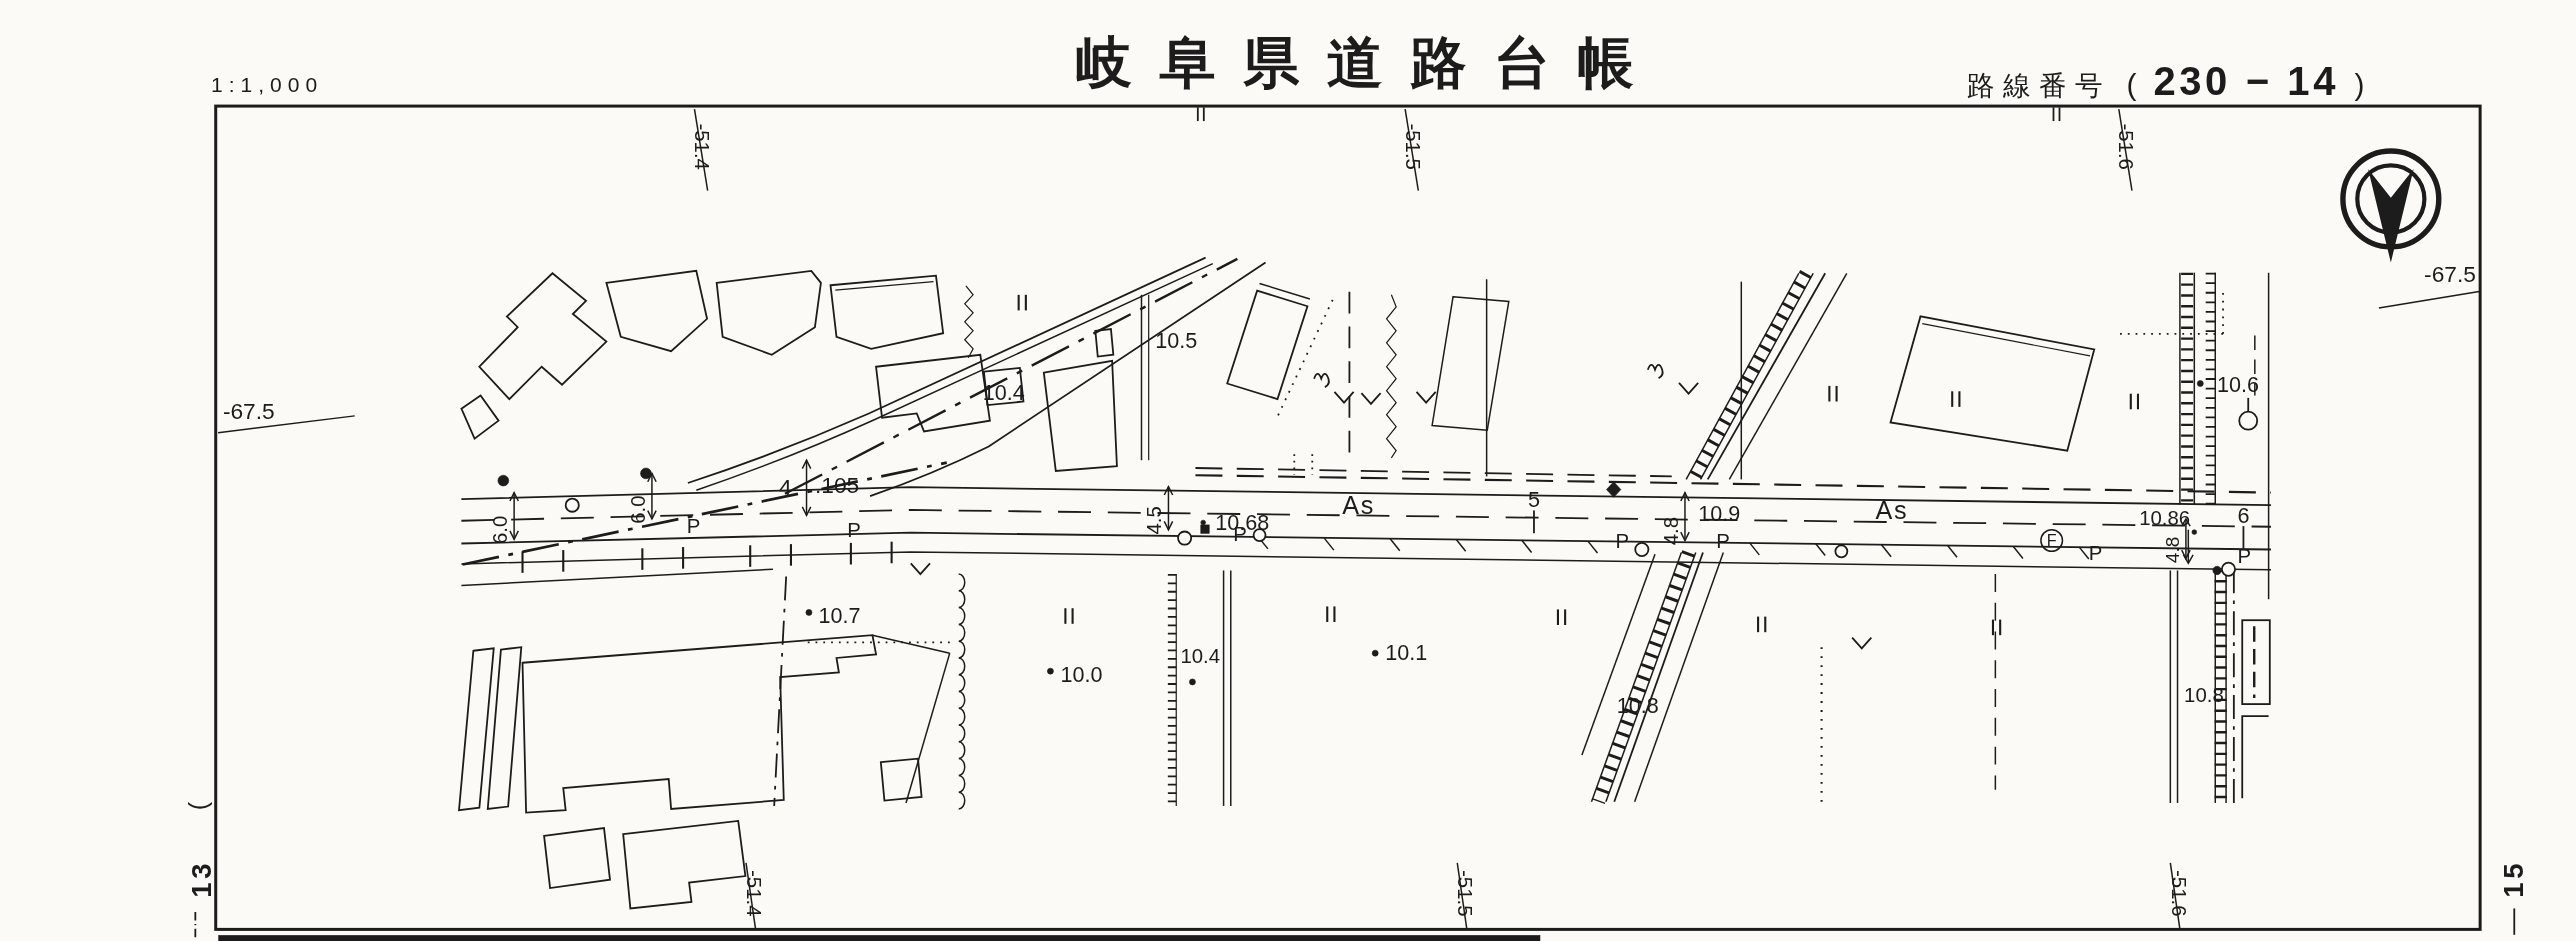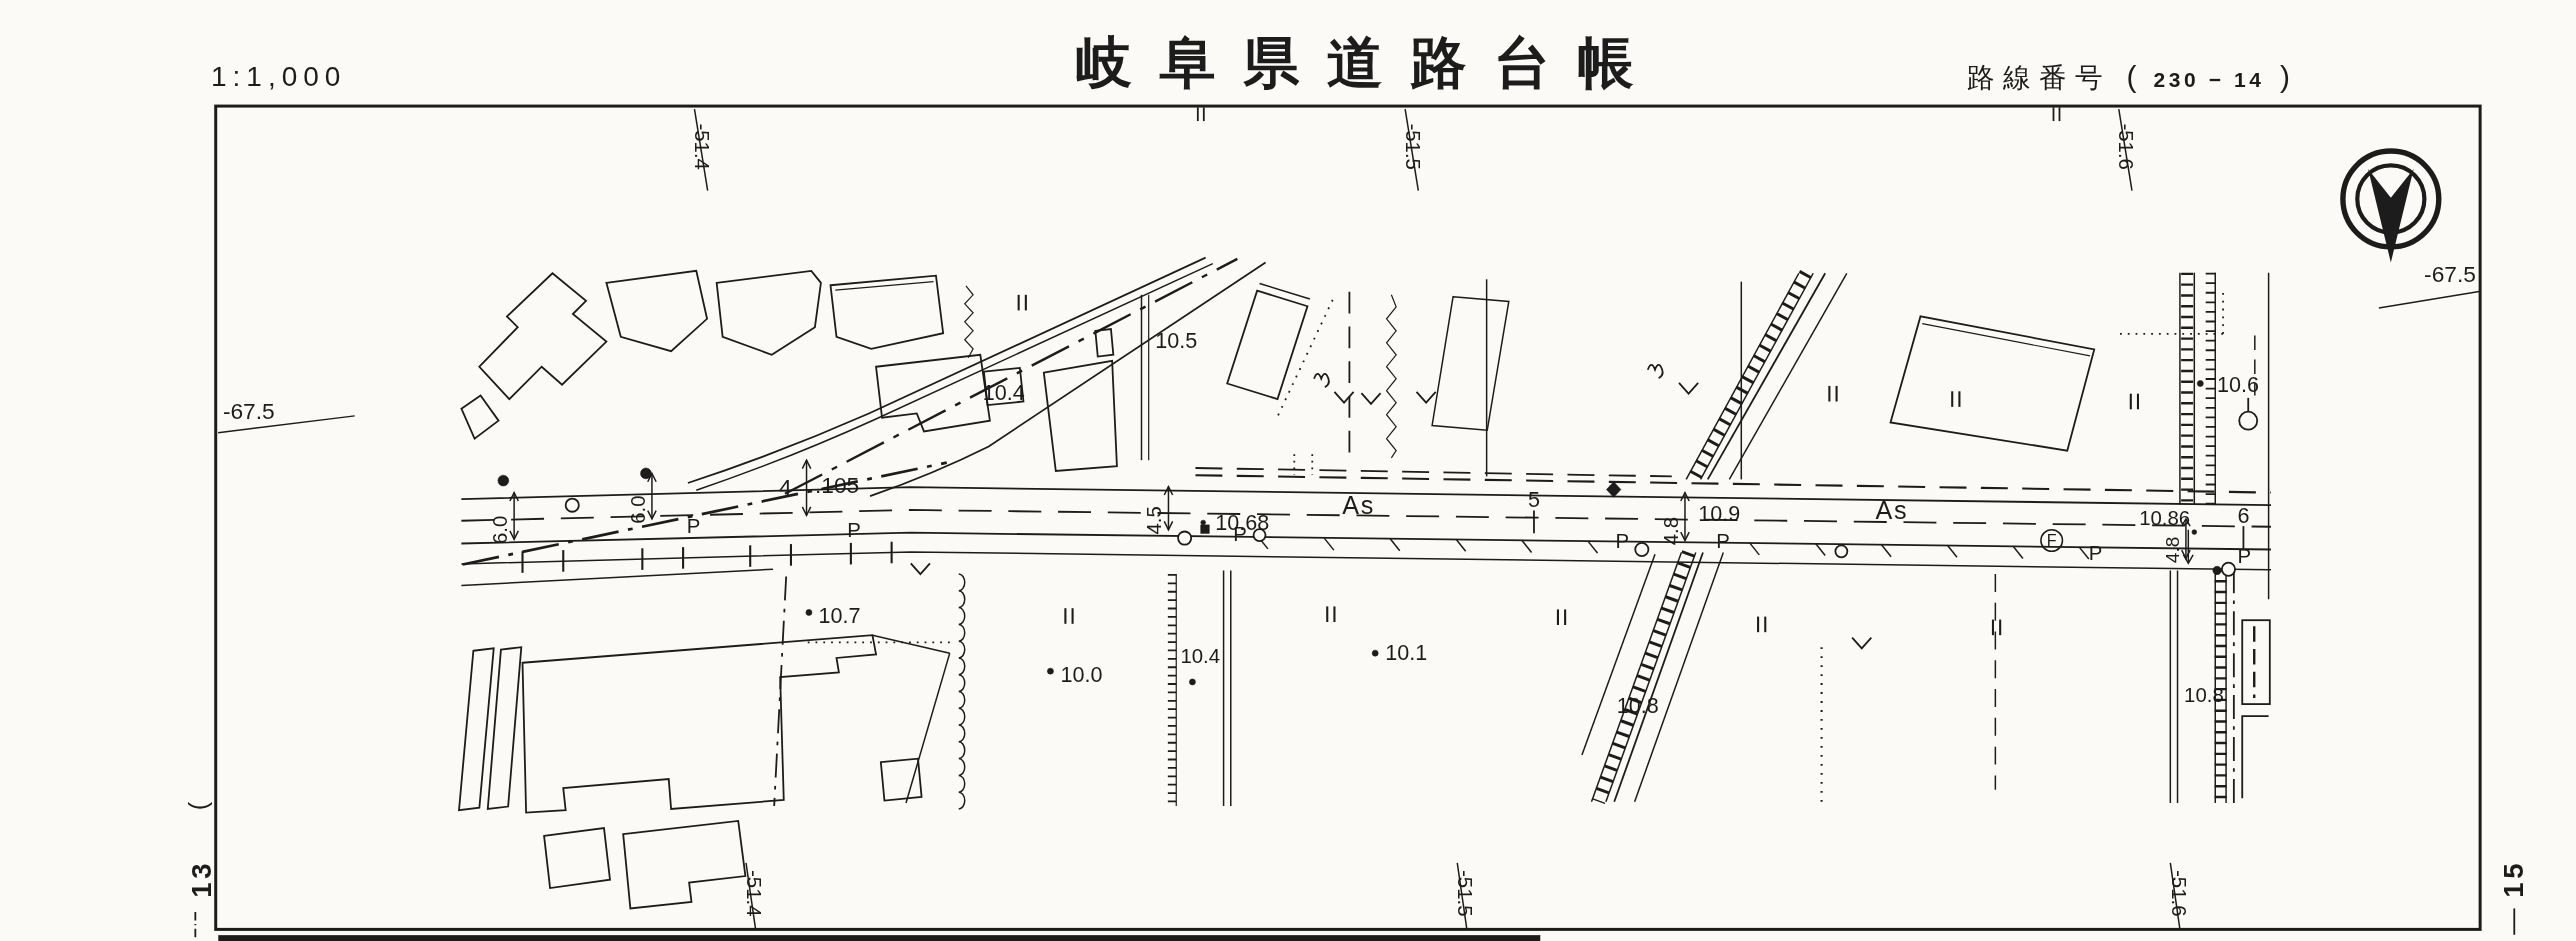--- a/index.html
+++ b/index.html
@@ -3,26 +3,26 @@
 <meta charset="utf-8">
 <style>
   html,body{margin:0;padding:0;}
   body{
     width:2576px;height:942px;position:relative;overflow:hidden;
     background:#fbfaf6;
     font-family:"Liberation Sans", sans-serif;
     color:#1c1c1c;
   }
   .hdr{position:absolute;white-space:nowrap;}
-  #scale-note{left:211px;top:61px;font-size:28px;letter-spacing:6px;}
+  #scale-note{left:211px;top:73px;font-size:21px;letter-spacing:6px;}
   #sheet-title{left:1076px;top:26px;font-size:56px;font-weight:bold;letter-spacing:27.6px;}
   #route-block{left:1967px;top:59px;font-size:27.6px;letter-spacing:1.2px;}
   #route-block .lbl{letter-spacing:8.4px;}
   #route-block .paren{margin:0 15.6px;font-size:30px;}
-  #route-block .num{font-size:21px;font-weight:bold;letter-spacing:3.6px;}
+  #route-block .num{font-size:40px;font-weight:bold;letter-spacing:3.6px;}
   svg{position:absolute;left:0;top:0;}
   .ln{stroke:#1c1c1c;fill:none;}
   .tx text{fill:#1c1c1c;stroke:none;font-family:"Liberation Sans",sans-serif;}
 </style>
 </head>
 <body>
 
 <div class="hdr" id="scale-note">1:1,000</div>
 <div class="hdr" id="sheet-title">岐阜県道路台帳</div>
 <div class="hdr" id="route-block"><span class="lbl">路線番号</span><span class="paren">(</span><span class="num">230 − 14</span><span class="paren">)</span></div>

